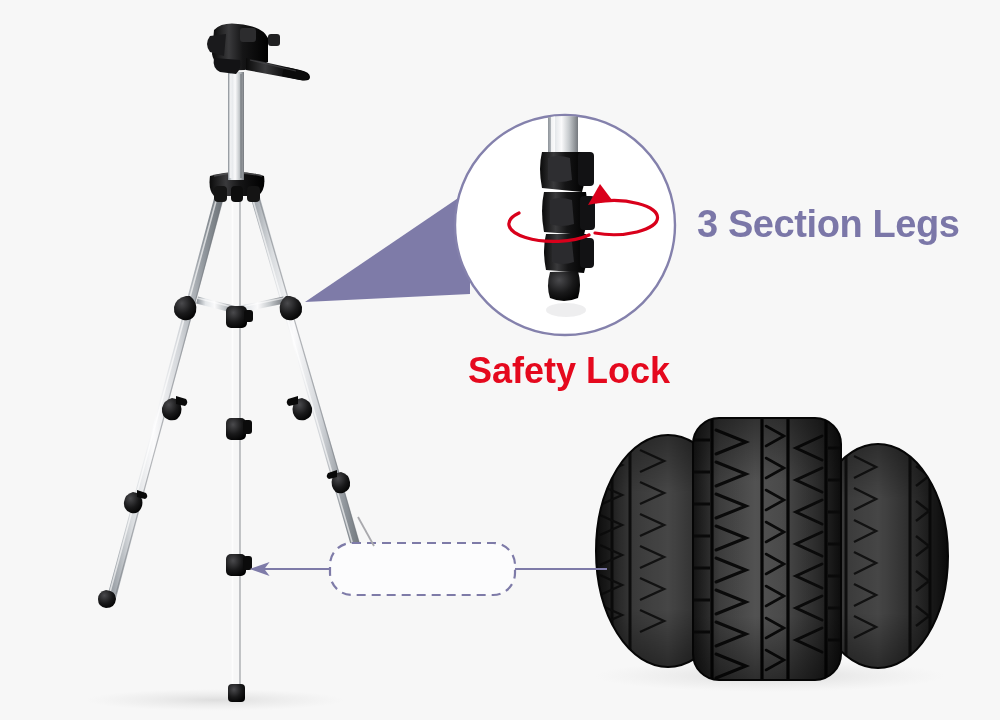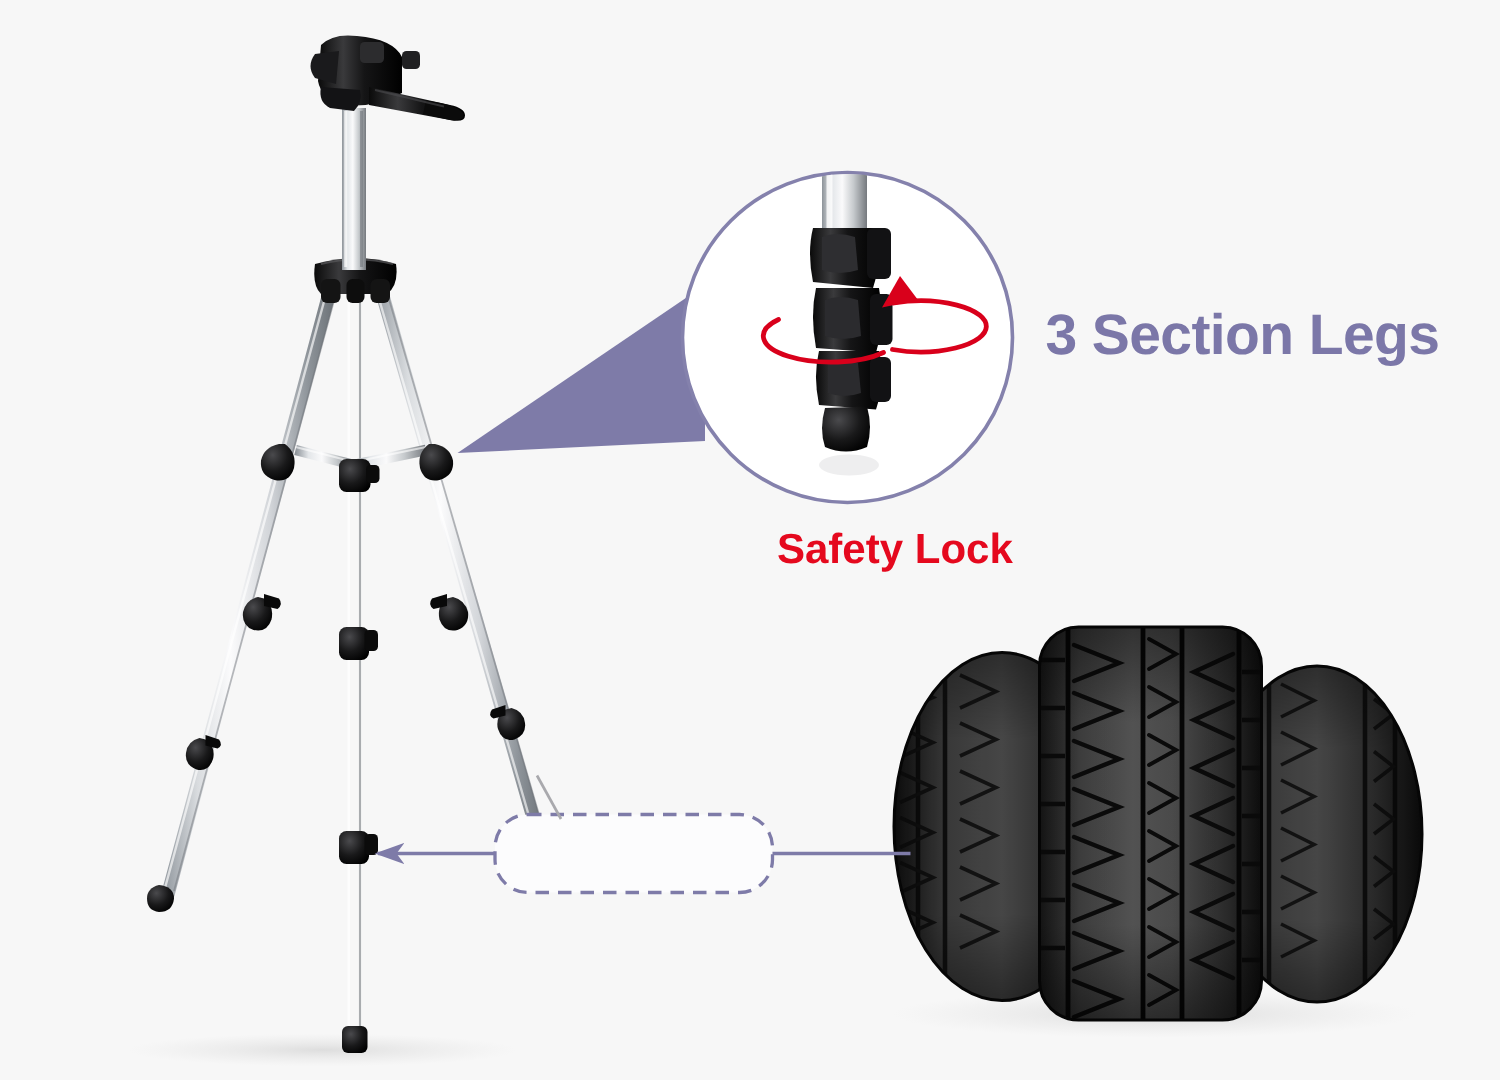--- a/index.html
+++ b/index.html
@@ -30,23 +30,23 @@
     left: 697px;
     top: 203px;
     font-size: 38px;
     font-weight: bold;
     letter-spacing: -0.4px;
     color: #7b77a8;
     white-space: nowrap;
   }
   #safety-lock-caption {
     position: absolute;
-    left: 518px;
+    left: 468px;
     top: 350px;
-    font-size: 28px;
+    font-size: 36px;
     font-weight: bold;
     color: #e5091e;
     white-space: nowrap;
   }
   #rubber-material-label {
     position: absolute;
     left: 345px;
     top: 560px;
     font-size: 21px;
     color: #6f6b97;

